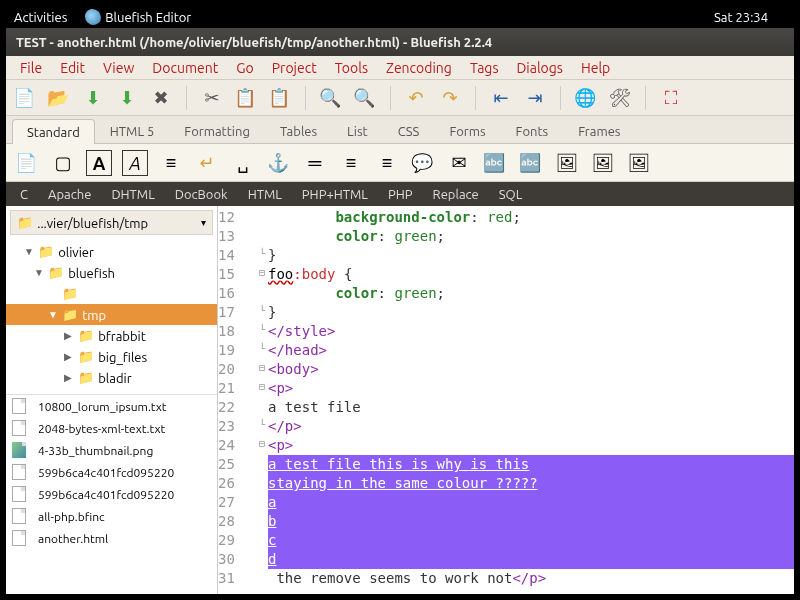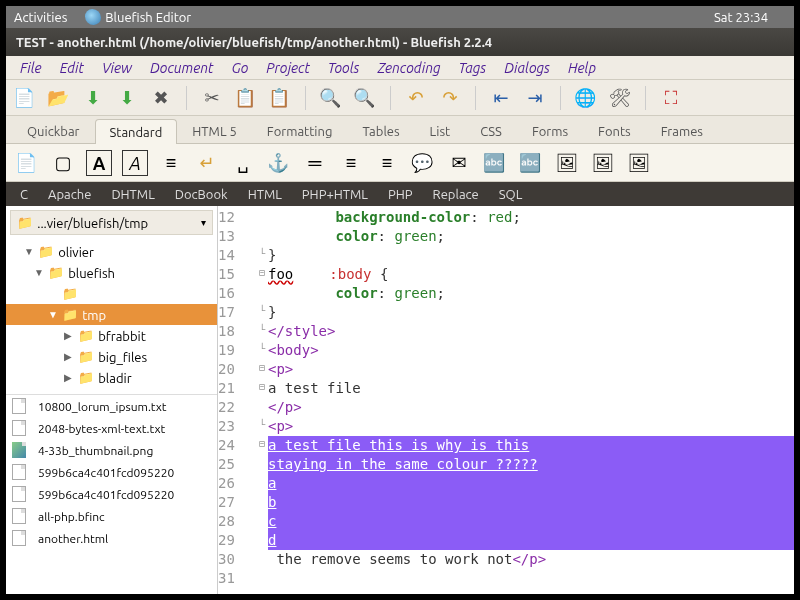--- a/index.html
+++ b/index.html
@@ -1,23 +1,23 @@
 <!DOCTYPE html>
 <html><head>
 <meta charset="utf-8">
 <style>
 * { box-sizing: border-box; margin: 0; padding: 0; }
 body { font-family: "Ubuntu", "Liberation Sans", sans-serif; font-size: 13px; background: #fff; width: 800px; height: 600px; overflow: hidden; border: 6px solid #000; }
-.topbar { background: #737373; color: #fff; height: 22px; display: flex; align-items: center; padding: 0 8px; font-size: 13px; }
+.topbar { background: #000000; color: #fff; height: 22px; display: flex; align-items: center; padding: 0 8px; font-size: 13px; }
 .topbar .spacer { flex: 1; }
 .topbar-item { margin-right: 18px; display: flex; align-items: center; gap: 4px; }
 .fish-icon { width: 16px; height: 16px; background: radial-gradient(circle at 40% 40%, #9cd6f5, #3a7fb5); border-radius: 50% 60% 50% 60%; display: inline-block; }
 .titlebar { background: linear-gradient(#4a4844, #3a3834); color: #eee; height: 28px; display: flex; align-items: center; padding: 8px 10px; font-weight: bold; font-size: 13px; }
 .menubar { background: #f0ece4; height: 24px; display: flex; align-items: center; padding: 0 6px; gap: 2px; border-bottom: 1px solid #d0ccc0; }
-.menubar span { padding: 2px 8px; font-size: 14px; color: #4c1d95; font-style: italic; }
+.menubar span { padding: 2px 8px; font-size: 14px; color: #b91c1c; }
 .toolbar1 { background: #f0ece4; height: 36px; display: flex; align-items: center; padding: 0 6px; gap: 8px; border-bottom: 1px solid #d0ccc0; }
 .tb-icon { width: 26px; height: 26px; display: flex; align-items: center; justify-content: center; font-size: 18px; color: #555; border-radius: 3px; }
 .tb-sep { width: 1px; height: 24px; background: #ccc; margin: 0 4px; }
 .tabbar { background: #ece8df; height: 28px; display: flex; align-items: flex-end; padding: 0 6px; gap: 0; border-bottom: 1px solid #c8c4b8; }
 .tab { padding: 5px 14px; font-size: 13px; color: #555; border: 1px solid transparent; border-bottom: none; border-radius: 4px 4px 0 0; }
 .tab.active { background: #f7f4ec; border-color: #c8c4b8; color: #222; position: relative; top: 1px; }
 .toolbar2 { background: #f7f4ec; height: 38px; display: flex; align-items: center; padding: 0 8px; gap: 10px; border-bottom: 1px solid #d0ccc0; }
 .tb2-icon { width: 26px; height: 26px; display: flex; align-items: center; justify-content: center; font-size: 18px; }
 .langbar { background: #3e3a36; color: #ddd; height: 24px; display: flex; align-items: center; padding: 0 6px; gap: 4px; font-size: 13px; }
 .langbar span { padding: 2px 8px; }
@@ -43,21 +43,21 @@
 .gutter { width: 38px; text-align: left; color: #999; padding: 2px 6px 2px 0; user-select: none; }
 .gutter div { height: 19px; line-height: 19px; }
 .fold-col { width: 12px; color: #999; font-size: 10px; }
 .fold-col div { height: 19px; line-height: 19px; text-align: center; }
 .code { flex: 1; padding: 2px 0; }
 .code-line { height: 19px; line-height: 19px; white-space: pre; }
 .hl { background: #8b5cf6; color: #fff; text-decoration: underline; }
 .kw { color: #2a7f2a; font-weight: bold; }
 .val { color: #2a7f2a; }
 .tag { color: #8a2da8; }
-.sel-name { color: #c73030; margin-left: 36px; }
+.sel-name { color: #c73030; }
 .plain { color: #333; }
 .err { text-decoration: underline wavy #c00; }
 </style>
 </head>
 <body>
 
 <div class="topbar">
   <span class="topbar-item">Activities</span>
   <span class="topbar-item">
     <span class="fish-icon"></span>
@@ -105,21 +105,20 @@
   <span class="tb-icon" style="color:#2a5fa8">⇤</span>
   <span class="tb-icon" style="color:#2a5fa8">⇥</span>
   <span class="tb-sep"></span>
   <span class="tb-icon">🌐</span>
   <span class="tb-icon">🛠</span>
   <span class="tb-sep"></span>
   <span class="tb-icon" style="color:#c73030">⛶</span>
 </div>
 
 <div class="tabbar" id="tabbar">
-    <span class="tab">Quickbar</span>
     <span class="tab active">Standard</span>
     <span class="tab">HTML 5</span>
     <span class="tab">Formatting</span>
     <span class="tab">Tables</span>
     <span class="tab">List</span>
     <span class="tab">CSS</span>
     <span class="tab">Forms</span>
     <span class="tab">Fonts</span>
     <span class="tab">Frames</span>
   </div>
@@ -278,20 +277,21 @@
         <div></div>
       </div>
     <div class="code" id="code">
         <div class="code-line"><span>        </span><span class="kw">background-color</span><span class="plain">: </span><span class="val">red</span><span class="plain">;</span></div>
         <div class="code-line"><span>        </span><span class="kw">color</span><span class="plain">: </span><span class="val">green</span><span class="plain">;</span></div>
         <div class="code-line"><span class="plain">}</span></div>
         <div class="code-line"><span class="err">foo</span><span class="sel-name">:body </span><span class="plain">{</span></div>
         <div class="code-line"><span>        </span><span class="kw">color</span><span class="plain">: </span><span class="val">green</span><span class="plain">;</span></div>
         <div class="code-line"><span class="plain">}</span></div>
         <div class="code-line"><span class="tag">&lt;/style&gt;</span></div>
+        <div class="code-line"><span class="tag">&lt;/head&gt;</span></div>
         <div class="code-line"><span class="tag">&lt;body&gt;</span></div>
         <div class="code-line"><span class="tag">&lt;p&gt;</span></div>
         <div class="code-line"><span class="plain">a test file</span></div>
         <div class="code-line"><span class="tag">&lt;/p&gt;</span></div>
         <div class="code-line"><span class="tag">&lt;p&gt;</span></div>
         <div class="code-line hl"><span>a test file this is why is this</span></div>
         <div class="code-line hl"><span>staying in the same colour ?????</span></div>
         <div class="code-line hl"><span>a</span></div>
         <div class="code-line hl"><span>b</span></div>
         <div class="code-line hl"><span>c</span></div>

